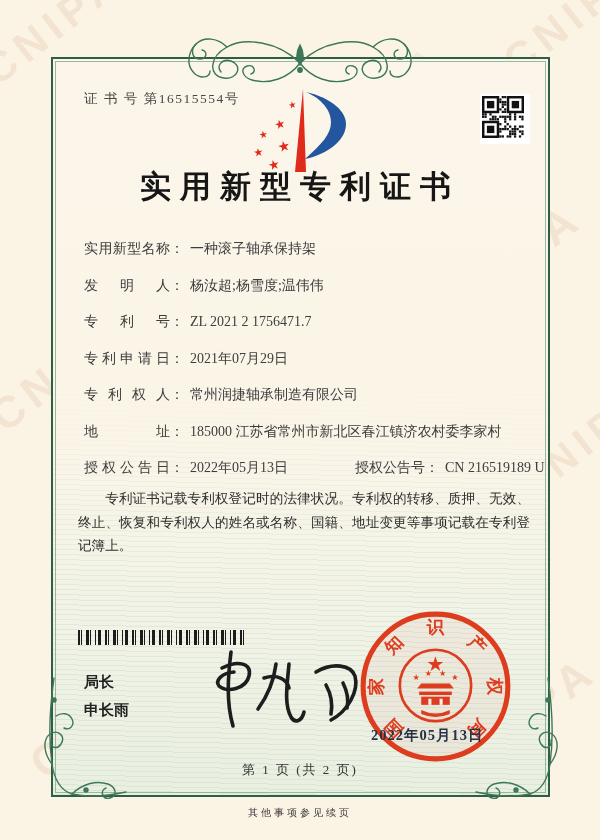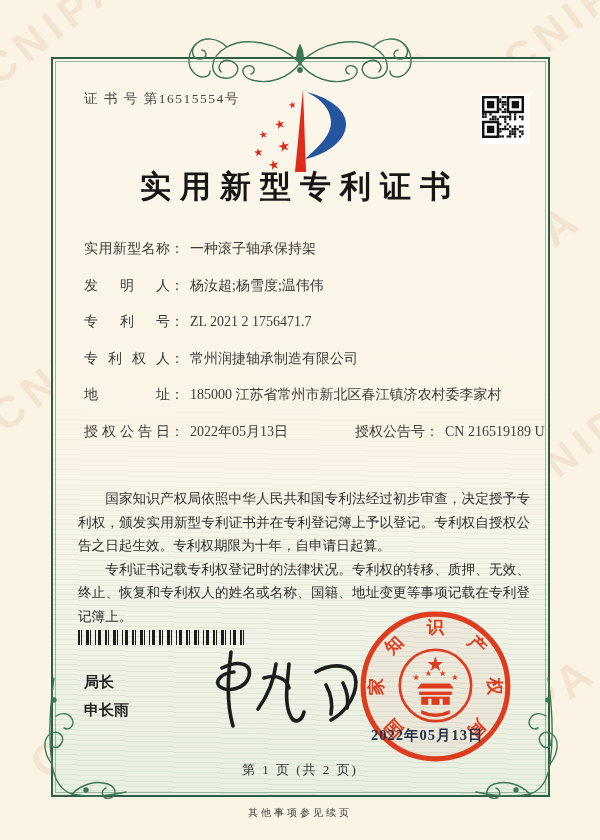--- a/index.html
+++ b/index.html
@@ -246,33 +246,35 @@
     <div class="field-row">
       <span class="flabel">实用新型名称</span><span class="colon">：</span><span>一种滚子轴承保持架</span>
     </div>
     <div class="field-row">
       <span class="flabel">发明人</span><span class="colon">：</span><span>杨汝超;杨雪度;温伟伟</span>
     </div>
     <div class="field-row">
       <span class="flabel">专利号</span><span class="colon">：</span><span>ZL 2021 2 1756471.7</span>
     </div>
     <div class="field-row">
+      <span class="flabel">专利申请日</span><span class="colon">：</span><span>2021年07月29日</span>
+    </div>
+    <div class="field-row">
       <span class="flabel">专利权人</span><span class="colon">：</span><span>常州润捷轴承制造有限公司</span>
     </div>
     <div class="field-row">
       <span class="flabel">地址</span><span class="colon">：</span><span>185000 江苏省常州市新北区春江镇济农村委李家村</span>
     </div>
     <div class="field-row">
       <span><span class="flabel">授权公告日</span><span class="colon">：</span><span>2022年05月13日</span></span>
       <span class="grant-col2"><span>授权公告号</span><span class="colon">：</span><span>CN 216519189 U</span></span>
     </div>
   </div>
 
   <div class="body-text">
-    <p>国家知识产权局依照中华人民共和国专利法经过初步审查，决定授予专利权，颁发实用新型专利证书并在专利登记簿上予以登记。专利权自授权公告之日起生效。专利权期限为十年，自申请日起算。</p>
     <p>专利证书记载专利权登记时的法律状况。专利权的转移、质押、无效、终止、恢复和专利权人的姓名或名称、国籍、地址变更等事项记载在专利登记簿上。</p>
   </div>
 
   <div class="barcode"></div>
 
   <div class="commissioner">
     <div>局长</div>
     <div>申长雨</div>
   </div>
 

